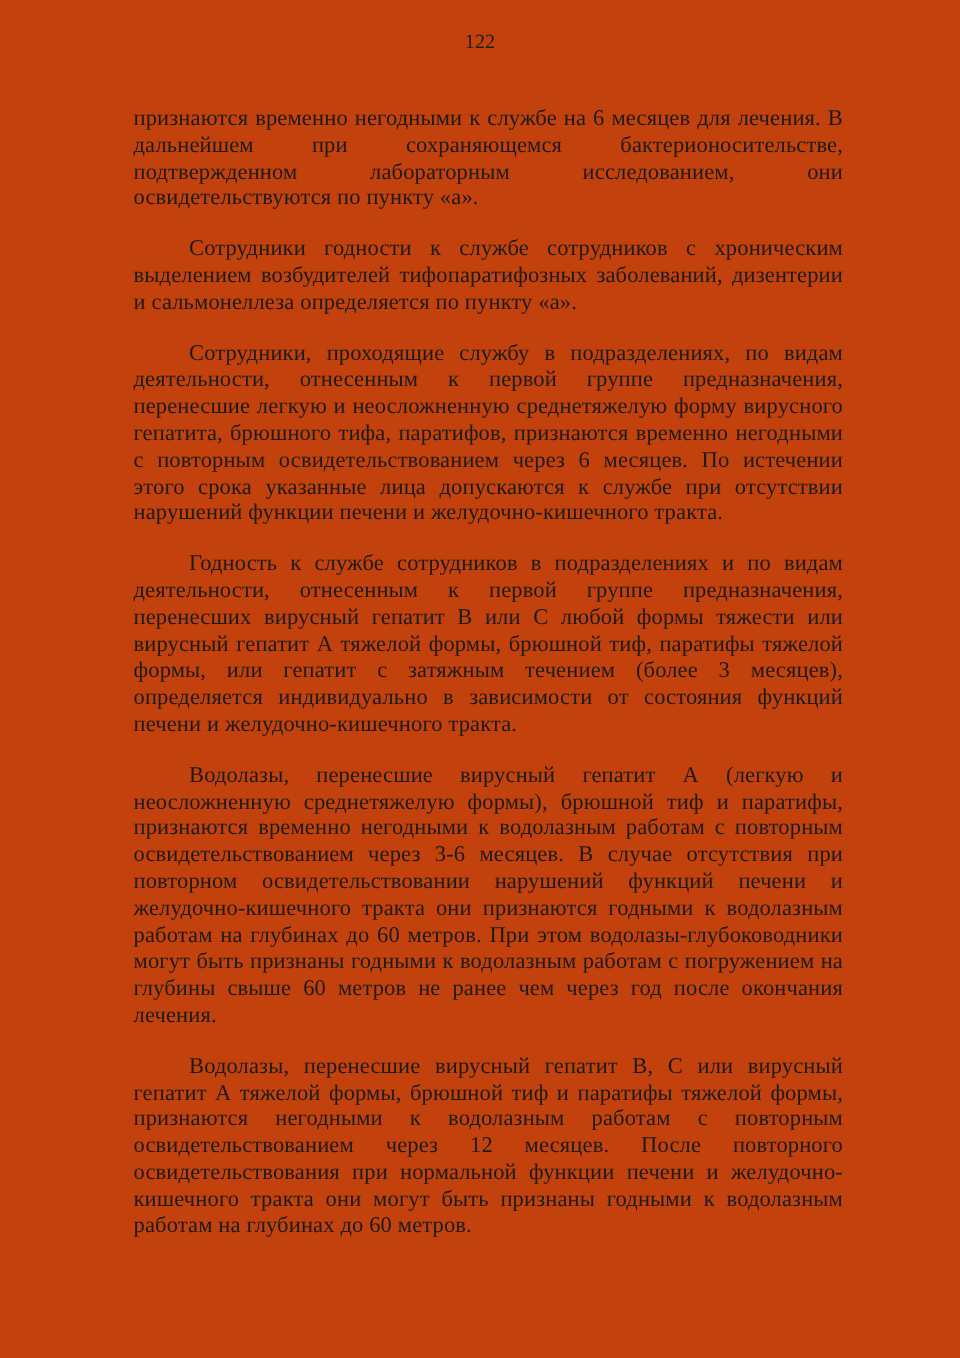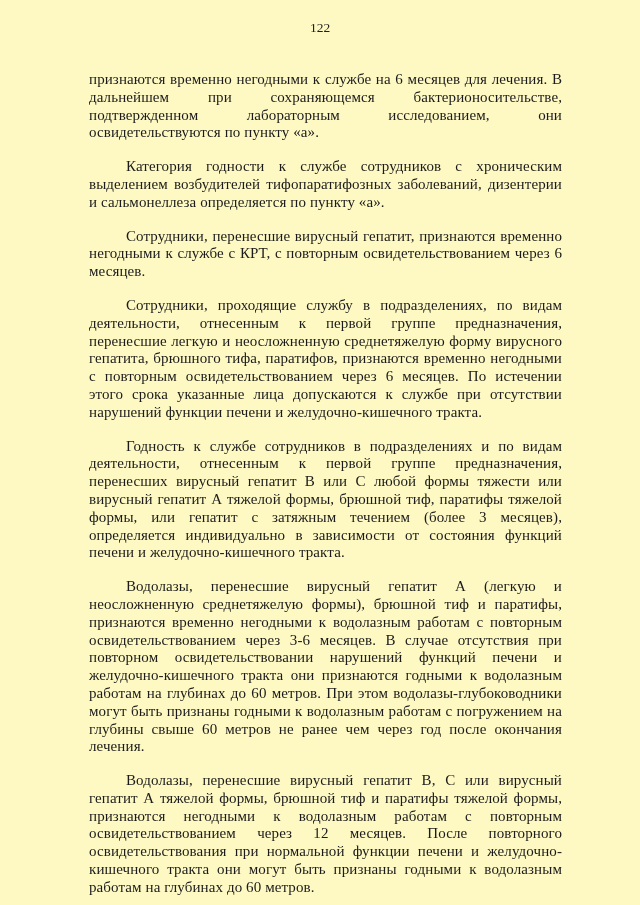--- a/index.html
+++ b/index.html
@@ -4,21 +4,21 @@
 <style>
   html, body {
     margin: 0;
     padding: 0;
     background: #ffffff;
   }
   .scan-page {
     position: relative;
     width: 640px;
     height: 905px;
-    background: #fef9c3;
+    background: #c2410c;
     overflow: hidden;
   }
   .page-number {
     position: absolute;
     top: 20px;
     left: 0;
     width: 100%;
     text-align: center;
     font-family: "Liberation Serif", "DejaVu Serif", serif;
     font-size: 13.5px;
@@ -44,20 +44,19 @@
     text-indent: 37px;
   }
 </style>
 </head>
 <body>
 
 <div class="scan-page">
   <div class="page-number">122</div>
   <div class="text-block">
       <p class="para">признаются временно негодными к службе на 6 месяцев для лечения. В дальнейшем при сохраняющемся бактерионосительстве, подтвержденном лабораторным исследованием, они освидетельствуются по пункту «а».</p>
-      <p class="para indent">Категория годности к службе сотрудников с хроническим выделением возбудителей тифопаратифозных заболеваний, дизентерии и сальмонеллеза определяется по пункту «а».</p>
-      <p class="para indent">Сотрудники, перенесшие вирусный гепатит, признаются временно негодными к службе с КРТ, с повторным освидетельствованием через 6 месяцев.</p>
+      <p class="para indent">Сотрудники годности к службе сотрудников с хроническим выделением возбудителей тифопаратифозных заболеваний, дизентерии и сальмонеллеза определяется по пункту «а».</p>
       <p class="para indent">Сотрудники, проходящие службу в подразделениях, по видам деятельности, отнесенным к первой группе предназначения, перенесшие легкую и неосложненную среднетяжелую форму вирусного гепатита, брюшного тифа, паратифов, признаются временно негодными с повторным освидетельствованием через 6 месяцев. По истечении этого срока указанные лица допускаются к службе при отсутствии нарушений функции печени и желудочно-кишечного тракта.</p>
       <p class="para indent">Годность к службе сотрудников в подразделениях и по видам деятельности, отнесенным к первой группе предназначения, перенесших вирусный гепатит В или С любой формы тяжести или вирусный гепатит А тяжелой формы, брюшной тиф, паратифы тяжелой формы, или гепатит с затяжным течением (более 3 месяцев), определяется индивидуально в зависимости от состояния функций печени и желудочно-кишечного тракта.</p>
       <p class="para indent">Водолазы, перенесшие вирусный гепатит А (легкую и неосложненную среднетяжелую формы), брюшной тиф и паратифы, признаются временно негодными к водолазным работам с повторным освидетельствованием через 3-6 месяцев. В случае отсутствия при повторном освидетельствовании нарушений функций печени и желудочно-кишечного тракта они признаются годными к водолазным работам на глубинах до 60 метров. При этом водолазы-глубоководники могут быть признаны годными к водолазным работам с погружением на глубины свыше 60 метров не ранее чем через год после окончания лечения.</p>
       <p class="para indent">Водолазы, перенесшие вирусный гепатит В, С или вирусный гепатит А тяжелой формы, брюшной тиф и паратифы тяжелой формы, признаются негодными к водолазным работам с повторным освидетельствованием через 12 месяцев. После повторного освидетельствования при нормальной функции печени и желудочно-кишечного тракта они могут быть признаны годными к водолазным работам на глубинах до 60 метров.</p>
     </div>
 </div>
 
 </body></html>

